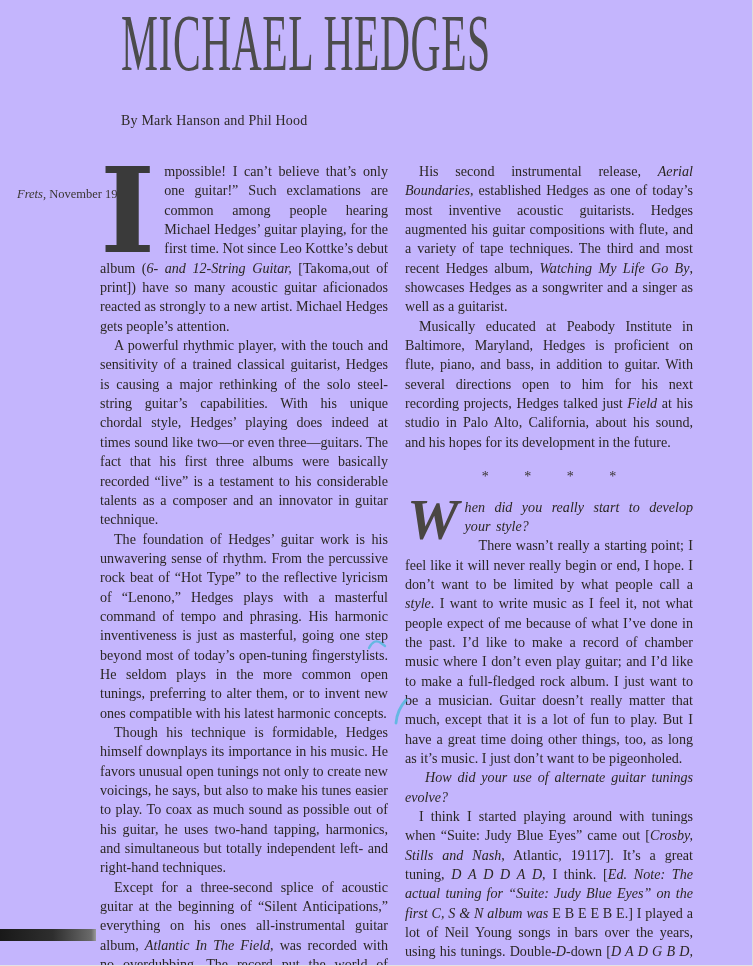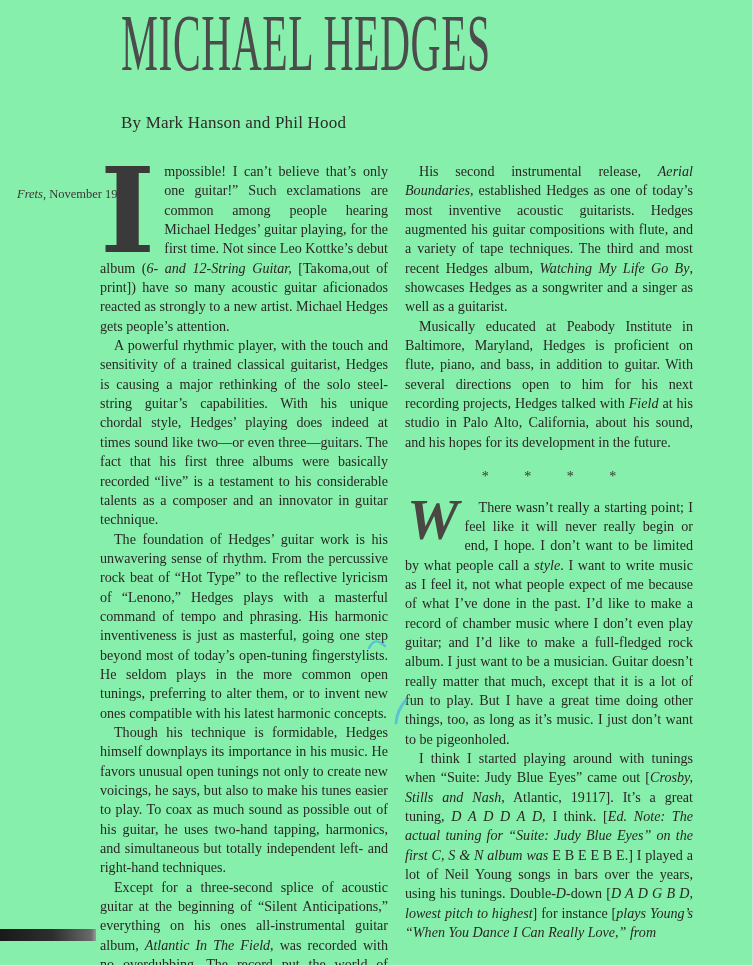--- a/index.html
+++ b/index.html
@@ -1,36 +1,36 @@
 <!DOCTYPE html>
 <html><head>
 <meta charset="utf-8">
 <style>
   html,body{margin:0;padding:0;background:#ffffff;}
   .page{
     position:relative;
     width:753px;height:966px;
-    background:#86efac;
+    background:#c4b5fd;
     overflow:hidden;
     font-family:"Liberation Serif", serif;
     border-right:1px solid #dcdcdc;
     border-bottom:1px solid #e3e3e3;
     box-sizing:border-box;
   }
   .article-title{
     position:absolute;left:121px;top:6px;margin:0;
     font-family:"Liberation Serif", serif;
     font-size:80px;line-height:74px;font-weight:normal;
     color:#4c4c4c;white-space:nowrap;
     transform:scaleX(0.52);transform-origin:0 0;
     letter-spacing:1px;
   }
   .byline{
     position:absolute;left:121px;top:113px;
-    font-size:17px;color:#2f2b28;letter-spacing:.2px;
+    font-size:14px;color:#2f2b28;letter-spacing:.2px;
   }
   .margin-note{
     position:absolute;left:17px;top:157px;
     font-size:12.5px;color:#3a3632;white-space:nowrap;margin-top:30px;
   }
   .columns{
     position:absolute;left:100px;top:162px;width:593px;
     display:flex;gap:17px;
   }
   .col{width:288px;
@@ -78,24 +78,25 @@
   <div class="columns">
     <div class="col" id="col-left">
         <p class="para noindent"><span class="dropcap dropcap-i">I</span><span>mpossible! I can’t believe that’s only one guitar!” Such exclamations are common among people hearing Michael Hedges’ guitar playing, for the first time. Not since Leo Kottke’s debut album (</span><i>6- and 12-String Guitar,</i><span> [Takoma,out of print]) have so many acoustic guitar aficionados reacted as strongly to a new artist. Michael Hedges gets people’s attention.</span></p>
         <p class="para"><span>A powerful rhythmic player, with the touch and sensitivity of a trained classical guitarist, Hedges is causing a major rethinking of the solo steel-string guitar’s capabilities. With his unique chordal style, Hedges’ playing does indeed at times sound like two—or even three—guitars. The fact that his first three albums were basically recorded “live” is a testament to his considerable talents as a composer and an innovator in guitar technique.</span></p>
         <p class="para"><span>The foundation of Hedges’ guitar work is his unwavering sense of rhythm. From the percussive rock beat of “Hot Type” to the reflective lyricism of “Lenono,” Hedges plays with a masterful command of tempo and phrasing. His harmonic inventiveness is just as masterful, going one step beyond most of today’s open-tuning fingerstylists. He seldom plays in the more common open tunings, preferring to alter them, or to invent new ones compatible with his latest harmonic concepts.</span></p>
         <p class="para"><span>Though his technique is formidable, Hedges himself downplays its importance in his music. He favors unusual open tunings not only to create new voicings, he says, but also to make his tunes easier to play. To coax as much sound as possible out of his guitar, he uses two-hand tapping, harmonics, and simultaneous but totally independent left- and right-hand techniques.</span></p>
         <p class="para"><span>Except for a three-second splice of acoustic guitar at the beginning of “Silent Anticipations,” everything on his ones all-instrumental guitar album, </span><i>Atlantic In The Field</i><span>, was recorded with no overdubbing. The record put the world of acoustic guitar on notice that a new major talent was on the scene.</span></p>
       </div>
     <div class="col" id="col-right">
         <p class="para"><span>His second instrumental release, </span><i>Aerial Boundaries</i><span>, established Hedges as one of today’s most inventive acoustic guitarists. Hedges augmented his guitar compositions with flute, and a variety of tape techniques. The third and most recent Hedges album, </span><i>Watching My Life Go By</i><span>, showcases Hedges as a songwriter and a singer as well as a guitarist.</span></p>
-        <p class="para"><span>Musically educated at Peabody Institute in Baltimore, Maryland, Hedges is proficient on flute, piano, and bass, in addition to guitar. With several directions open to him for his next recording projects, Hedges talked with </span><i>Field</i><span> at his studio in Palo Alto, California, about his sound, and his hopes for its development in the future.</span></p>
+        <p class="para"><span>Musically educated at Peabody Institute in Baltimore, Maryland, Hedges is proficient on flute, piano, and bass, in addition to guitar. With several directions open to him for his next recording projects, Hedges talked just </span><i>Field</i><span> at his studio in Palo Alto, California, about his sound, and his hopes for its development in the future.</span></p>
         <div class="separator">* * * *</div>
-        <p class="para question noindent"><span class="dropcap dropcap-w">W</span></p>
+        <p class="para question noindent"><span class="dropcap dropcap-w">W</span><i>hen did you really start to develop your style?</i></p>
         <p class="para"><span>There wasn’t really a starting point; I feel like it will never really begin or end, I hope. I don’t want to be limited by what people call a </span><i>style</i><span>. I want to write music as I feel it, not what people expect of me because of what I’ve done in the past. I’d like to make a record of chamber music where I don’t even play guitar; and I’d like to make a full-fledged rock album. I just want to be a musician. Guitar doesn’t really matter that much, except that it is a lot of fun to play. But I have a great time doing other things, too, as long as it’s music. I just don’t want to be pigeonholed.</span></p>
+        <p class="para question"><i>How did your use of alternate guitar tunings evolve?</i></p>
         <p class="para"><span>I think I started playing around with tunings when “Suite: Judy Blue Eyes” came out [</span><i>Crosby, Stills and Nash</i><span>, Atlantic, 19117]. It’s a great tuning, </span><i>D A D D A D</i><span>, I think. [</span><i>Ed. Note: The actual tuning for “Suite: Judy Blue Eyes” on the first C, S &amp; N album was</i><span> E B E E B E.] I played a lot of Neil Young songs in bars over the years, using his tunings. Double-</span><i>D</i><span>-down [</span><i>D A D G B D, lowest pitch to highest</i><span>] for instance [</span><i>plays Young’s “When You Dance I Can Really Love,” from</i></p>
       </div>
   </div>
 
   <div class="reg-bar"></div>
 
   <svg class="pen-mark" style="left:367px;top:635px;" width="22" height="18" viewBox="0 0 22 18">
     <path d="M2,13 Q7,3 14,8 L18,11" fill="none" stroke="#54b9dd" stroke-width="2.4" stroke-linecap="round" opacity="0.85"></path>
   </svg>
 

